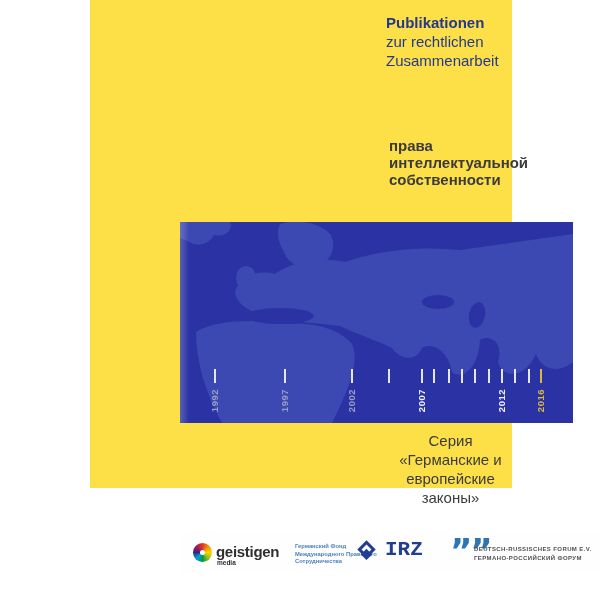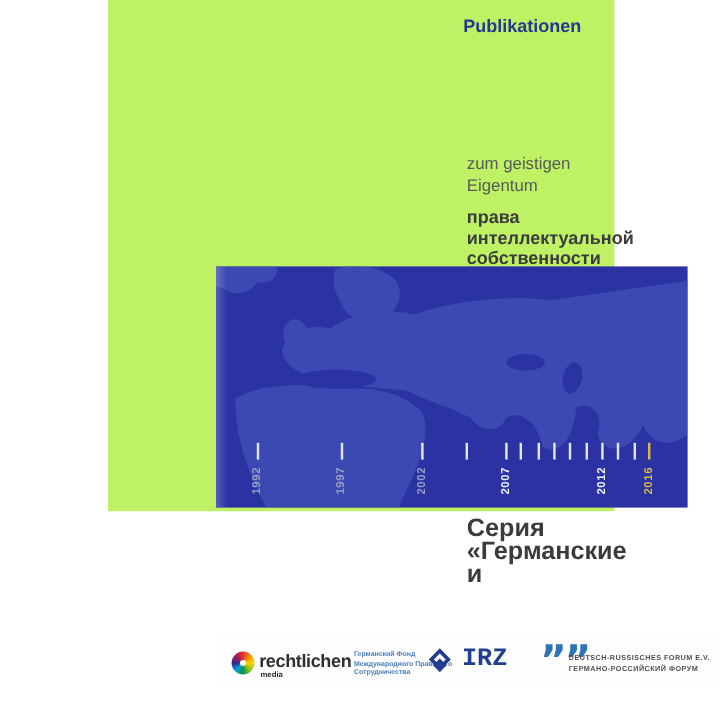--- a/index.html
+++ b/index.html
@@ -1,19 +1,19 @@
 <!DOCTYPE html>
 <html><head>
 <meta charset="utf-8">
 <style>
   * { margin:0; padding:0; box-sizing:border-box; }
   html,body { width:600px; height:600px; background:#ffffff; font-family:"Liberation Sans", sans-serif; }
   .stage { position:relative; width:600px; height:600px; background:#ffffff; overflow:hidden; }
 
-  .cover { position:absolute; left:90px; top:0; width:422px; height:426px; background:#bef264;padding-left:20px; }
+  .cover { position:absolute; left:90px; top:0; width:422px; height:488px; background:#fde047;padding-left:20px; }
 
   .header { position:absolute; left:296px; top:13px; line-height:19px; color:#24388f; font-size:15px; }
   .header .h-title { font-weight:bold; }
 
   .title-block { position:absolute; left:299px; top:127px; }
   .t-german { font-size:14px; line-height:18px; color:#57585a; }
   .t-russian { margin-top:10px; font-size:15px; line-height:17px; font-weight:bold; color:#3b3b3d; }
 
   .map-panel { position:absolute; left:90px; top:222px; width:393px; height:201px; background:#2b33a4; overflow:hidden; }
   .map-panel svg { position:absolute; left:0; top:0; }
@@ -22,21 +22,21 @@
 
   .timeline { position:absolute; left:0; top:0; width:100%; height:100%; }
   .tick { position:absolute; top:147px; width:2px; height:14px; background:#e3e7f8; }
   .tick.yellow { background:#d7b845; }
   .ylabel { position:absolute; top:167px; writing-mode:vertical-rl; transform:rotate(180deg);
             font-size:9.5px; font-weight:bold; letter-spacing:0.5px; line-height:12px; }
   .ylabel.dim { color:#979dc4; }
   .ylabel.white { color:#eef1fc; }
   .ylabel.yellow { color:#d7b845; }
 
-  .series { position:absolute; left:299px; top:431px; font-size:21px; line-height:19px; font-weight:bold; color:#3b3b3d; }
+  .series { position:absolute; left:299px; top:431px; font-size:15px; line-height:19px; font-weight:normal; color:#3b3b3d;text-align:center; }
 
   .logo-band { position:absolute; left:90px; top:532px; width:422px; height:41px; background:#fefefe; }
 
   .logo-infotropic { position:absolute; left:13px; top:9px; }
   .pinwheel { position:absolute; left:0; top:2px; width:19px; height:19px; border-radius:50%;
               background:conic-gradient(#e6332a,#f39200,#ffd500,#95c11f,#009640,#009fe3,#312783,#a3195b,#e6332a); }
   .pinwheel::after { content:""; position:absolute; left:7px; top:7px; width:5px; height:5px; border-radius:50%; background:#fdfdfd; }
   .it-name { position:absolute; left:23px; top:2px; font-size:15px; font-weight:bold; color:#2f2f30; letter-spacing:-0.3px; }
   .it-sub { position:absolute; left:24px; top:18px; font-size:6.5px; font-weight:bold; color:#2f2f30; }
 
@@ -52,25 +52,25 @@
   .forum-text { position:absolute; left:24px; top:5px; font-size:6px; line-height:8.5px; font-weight:bold; color:#4f4f51; letter-spacing:0.4px; white-space:nowrap; }
 </style>
 </head>
 <body>
 
 <div class="stage">
   <div class="cover">
 
     <div class="header">
       <div class="h-title">Publikationen</div>
+      <div class="h-sub">zur rechtlichen Zusammenarbeit</div>
     </div>
 
     <div class="title-block">
       <div class="t-german">
-        <div>zum geistigen Eigentum</div>
       </div>
       <div class="t-russian">
         <div>права интеллектуальной</div>
         <div>собственности</div>
       </div>
     </div>
 
     <div class="map-panel">
       <svg width="393" height="201" viewBox="0 0 393 201">
         <g fill="#3d49b2">
@@ -120,27 +120,28 @@
           <span class="ylabel white" style="left: 316px;">2012</span>
           <span class="tick" style="left: 334px;"></span>
           <span class="tick" style="left: 348px;"></span>
           <span class="tick yellow" style="left: 360px;"></span>
           <span class="ylabel yellow" style="left: 355px;">2016</span>
         </div>
     </div>
 
     <div class="series">
       <div>Серия «Германские и</div>
+      <div>европейские законы»</div>
     </div>
 
     <div class="logo-band">
 
       <div class="logo-infotropic">
         <span class="pinwheel"></span>
-        <span class="it-name">rechtlichen</span>
+        <span class="it-name">geistigen</span>
         <span class="it-sub">media</span>
       </div>
 
       <div class="logo-foundation">
         <div>Германский Фонд</div>
         <div>Международного Правового</div>
         <div>Сотрудничества</div>
       </div>
 
       <div class="logo-irz">

